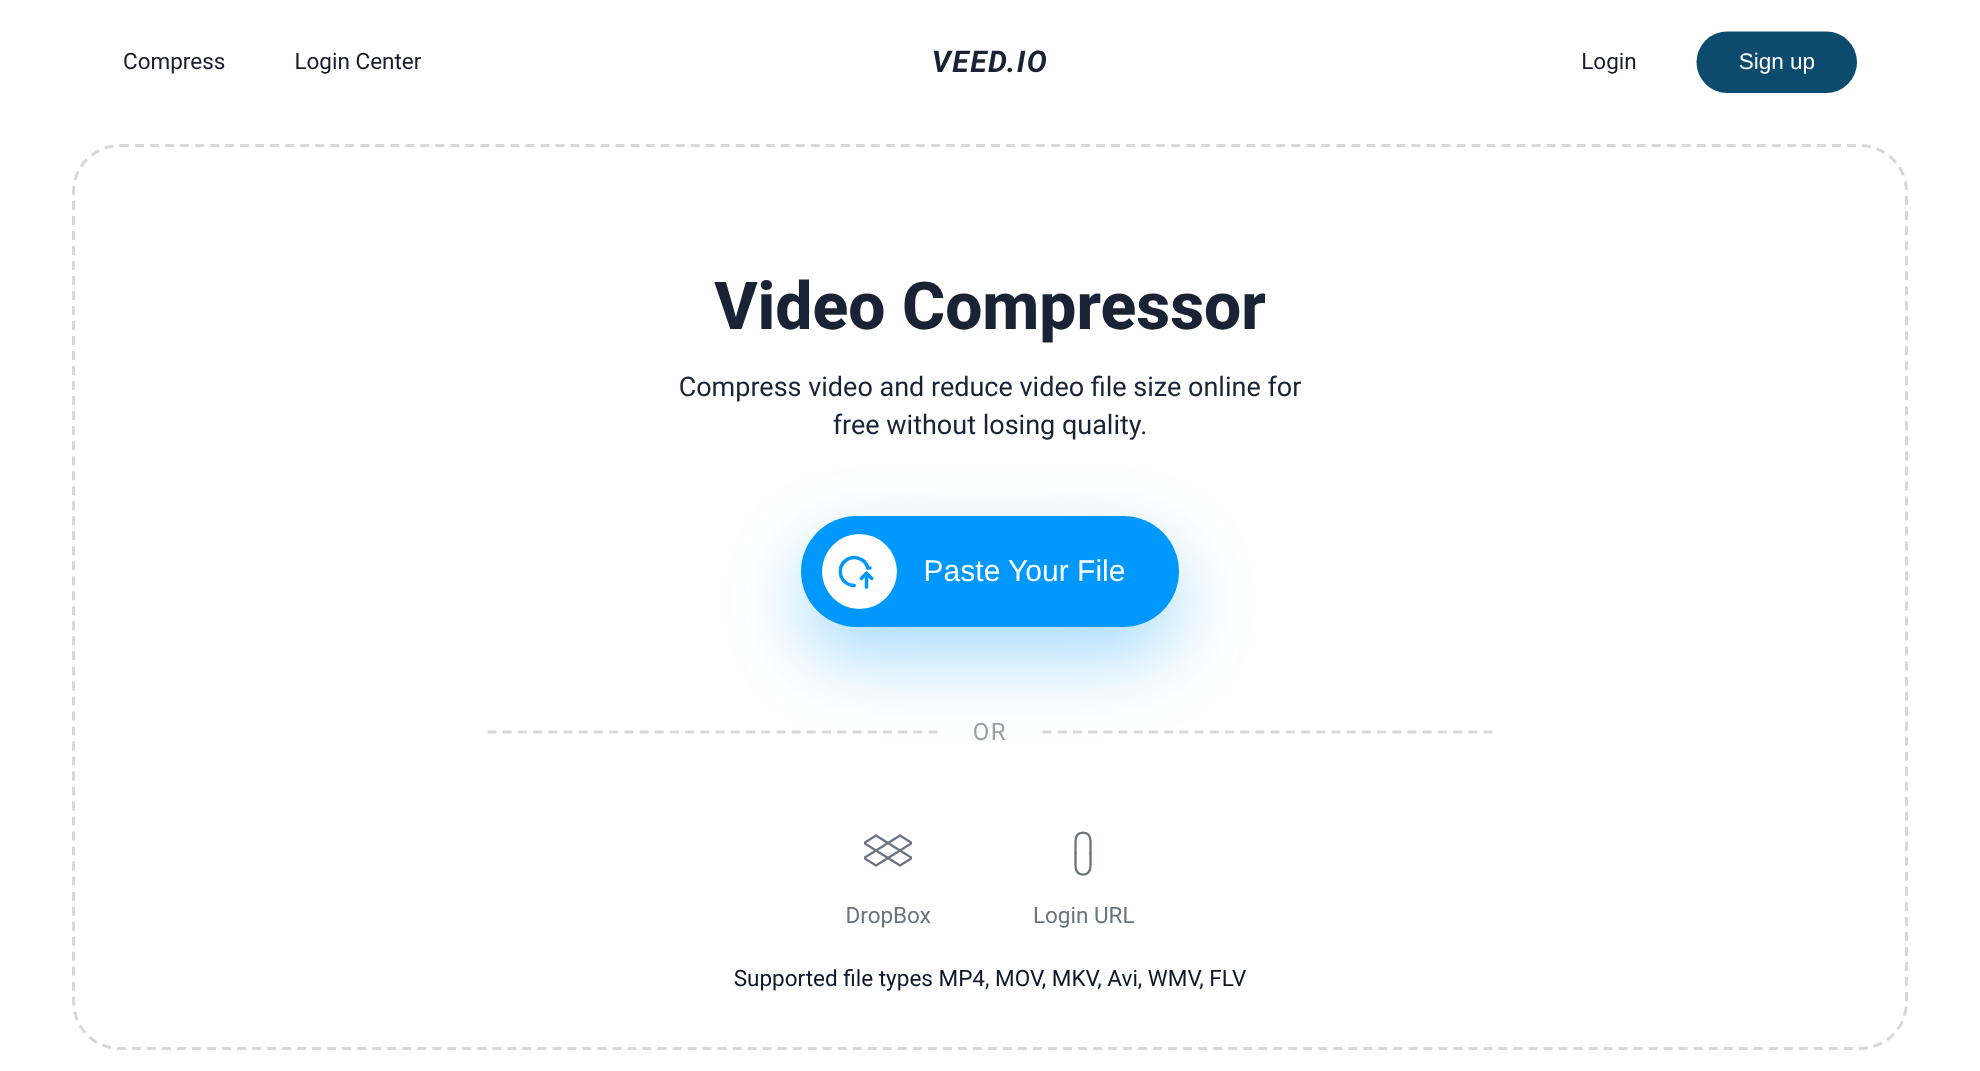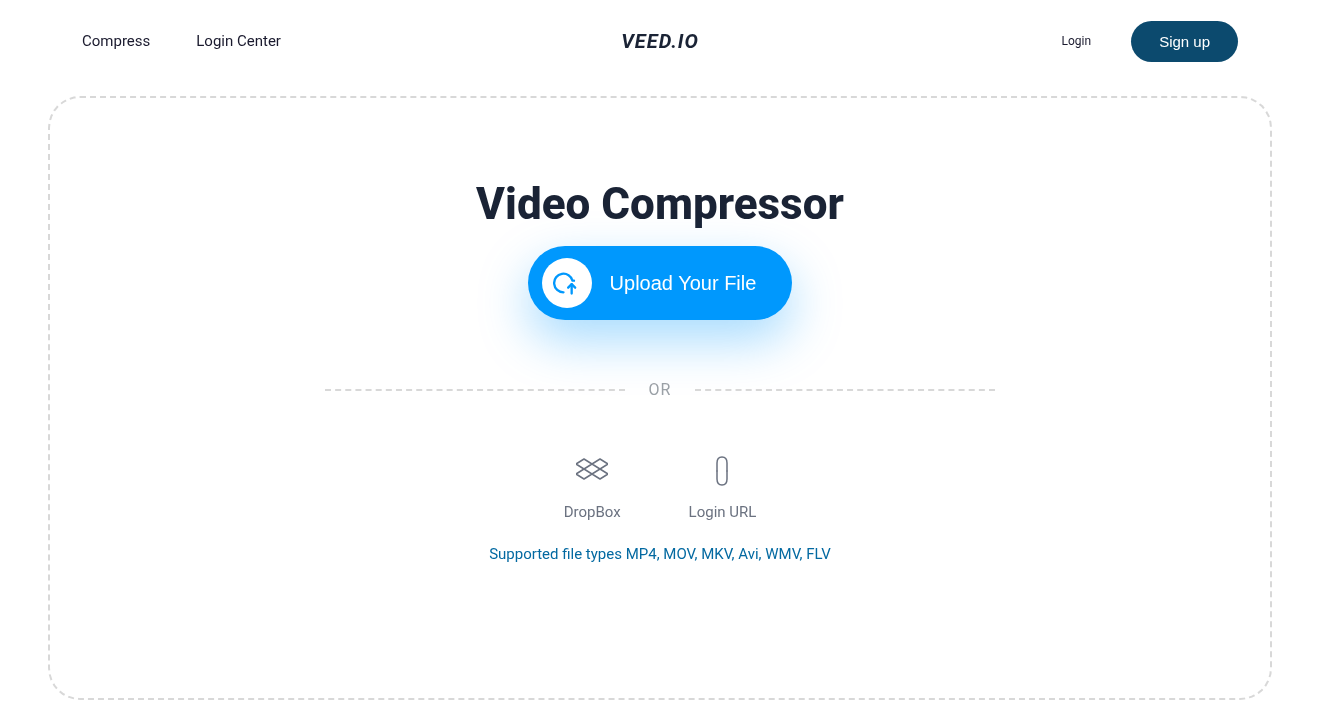--- a/index.html
+++ b/index.html
@@ -48,21 +48,21 @@
     }
     
     .nav-right {
       display: flex;
       align-items: center;
       gap: 40px;
     }
     
     .login-link {
       color: #1a1a2e;
-      font-size: 12px;
+      font-size: 15px;
       cursor: pointer;
     }
     
     .signup-btn {
       background: #0c4a6e;
       color: #ffffff;
       border: none;
       padding: 12px 28px;
       border-radius: 22px;
       font-size: 15px;
@@ -166,51 +166,52 @@
       align-items: center;
       justify-content: center;
     }
     
     .alt-label {
       color: #6b7280;
       font-size: 15px;
     }
     
     .supported-types {
-      color: #0369a1;
+      color: #0f172a;
       font-size: 15px;
     }
   </style>
 </head>
 <body>
 
 <div class="header">
   <div class="nav-left">
     <a class="nav-link">Compress</a>
     <a class="nav-link">Login Center</a>
   </div>
   <div class="logo">VEED.IO</div>
   <div class="nav-right">
     <a class="login-link">Login</a>
     <button class="signup-btn">Sign up</button>
   </div>
 </div>
 
 <div class="main-container">
   <h1 class="title">Video Compressor</h1>
+  <p class="subtitle">Compress video and reduce video file size online for free without losing quality.</p>
 
   <button class="upload-btn">
     <span class="upload-icon-circle">
       <svg width="28" height="28" viewBox="0 0 24 24" fill="none" stroke="#0098fd" stroke-width="2" stroke-linecap="round" stroke-linejoin="round">
         <path d="M18 10h-1.26A8 8 0 1 0 9 20"></path>
         <polyline points="13 16 16 13 19 16"></polyline>
         <line x1="16" y1="13" x2="16" y2="21"></line>
       </svg>
     </span>
-    <span class="upload-btn-text">Upload Your File</span>
+    <span class="upload-btn-text">Paste Your File</span>
   </button>
 
   <div class="or-divider">
     <div class="or-line"></div>
     <span class="or-text">OR</span>
     <div class="or-line"></div>
   </div>
 
   <div class="alt-options">
     <div class="alt-option">

